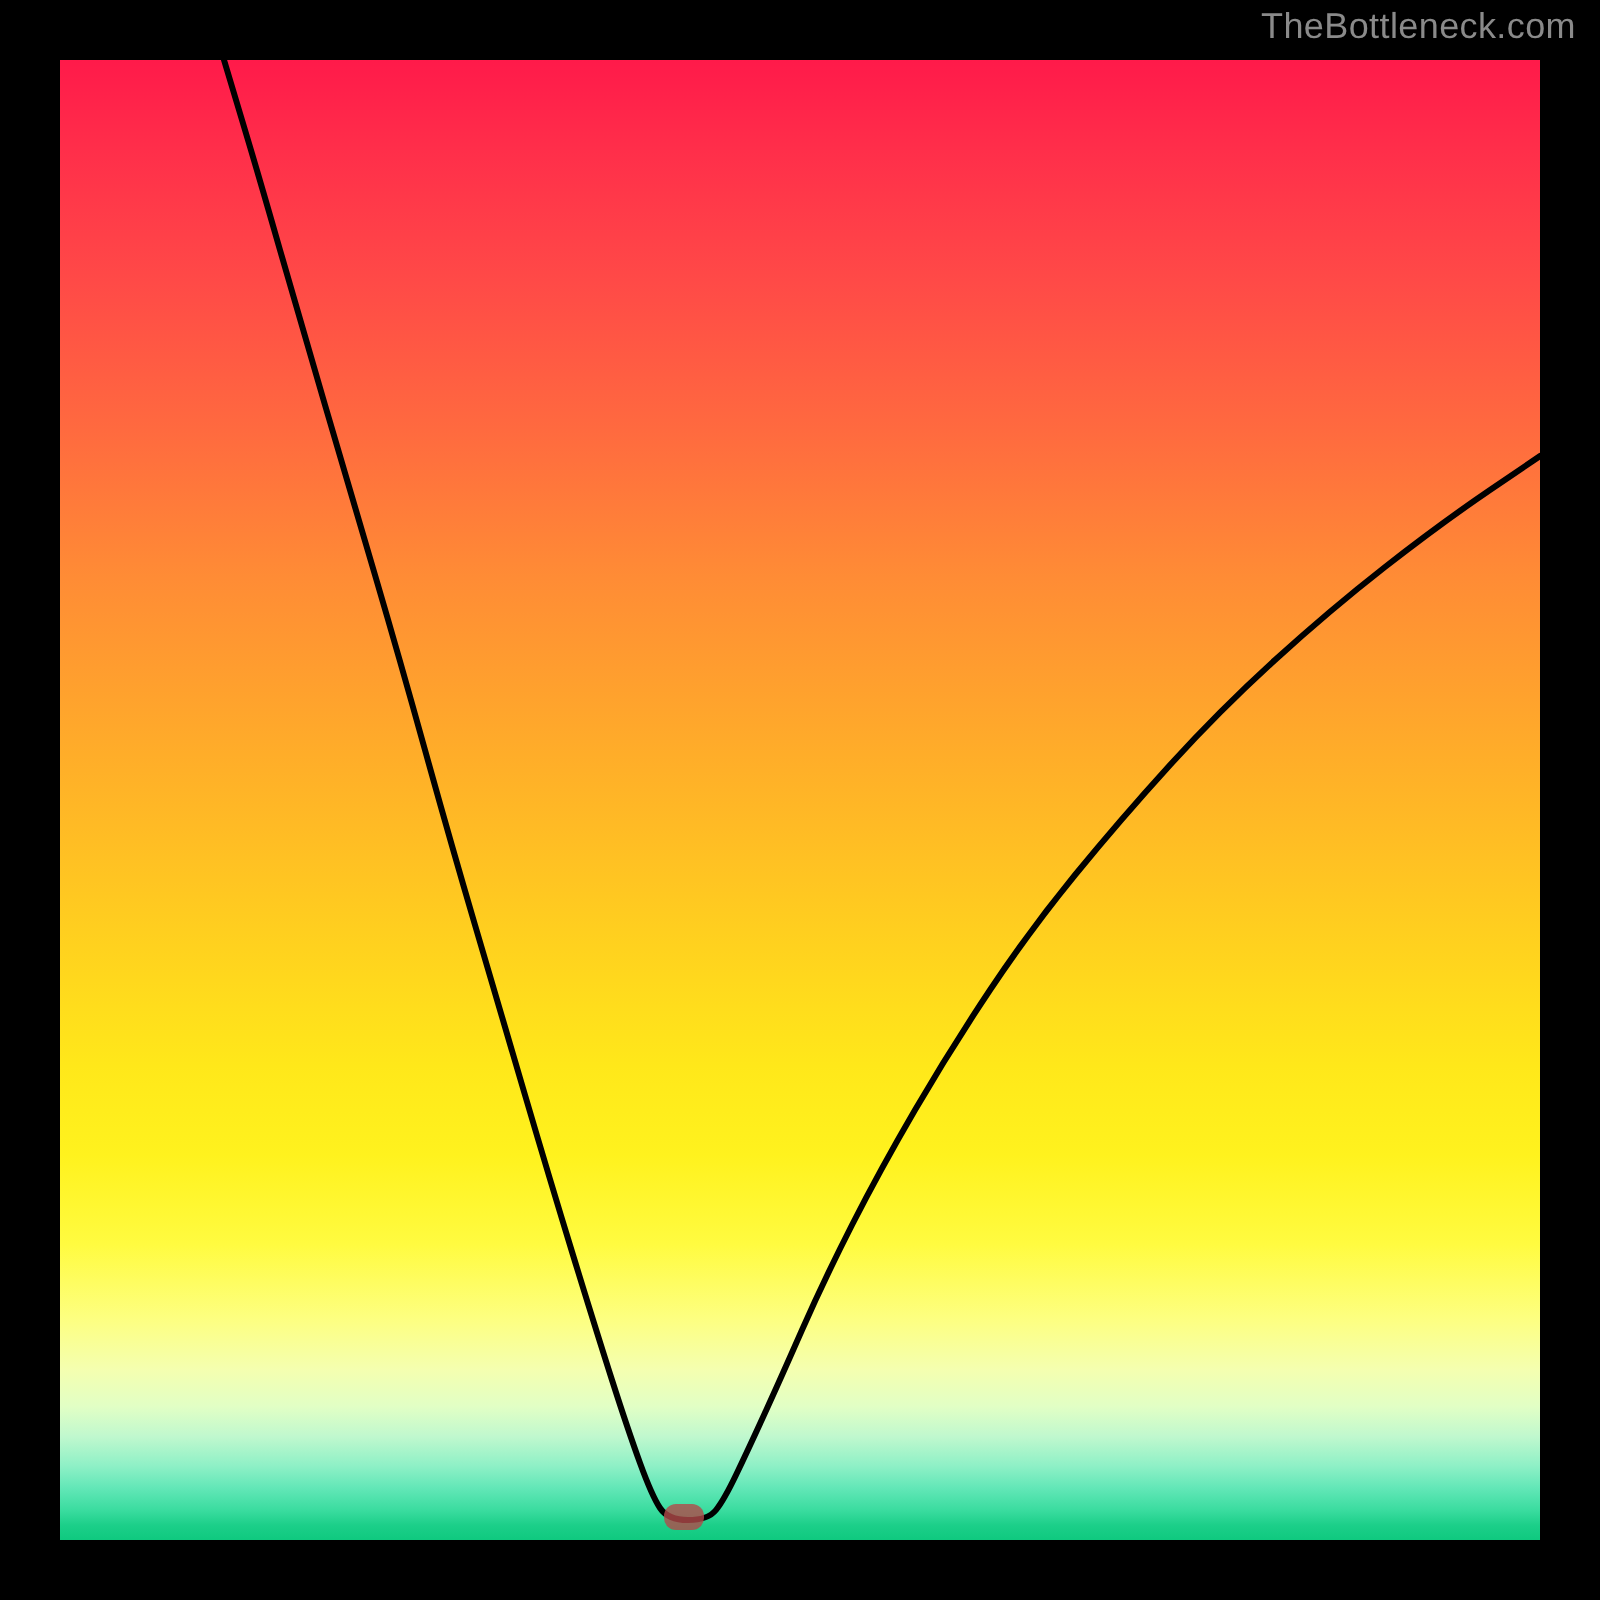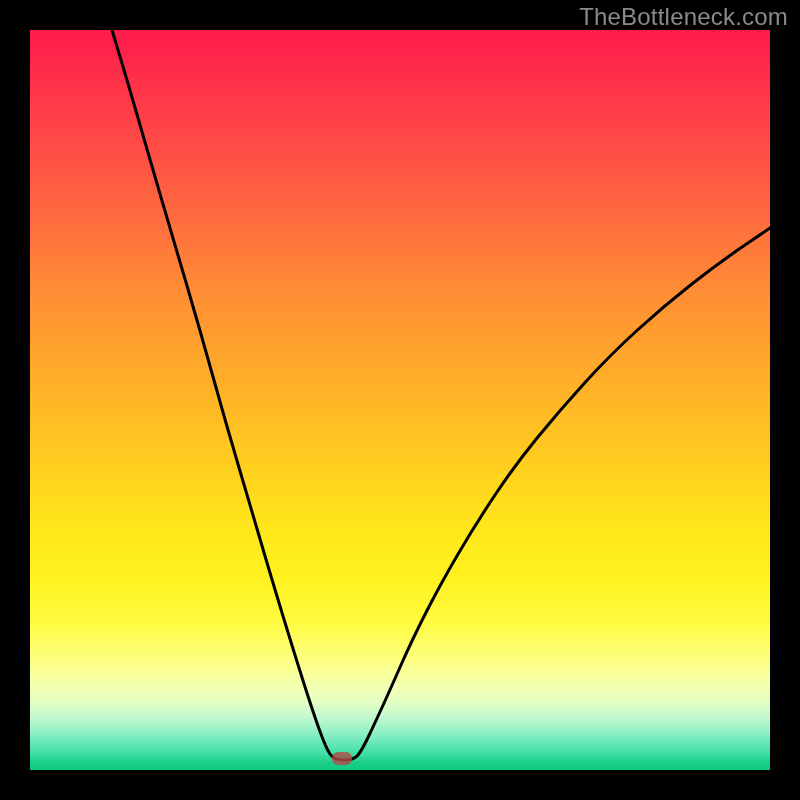--- a/index.html
+++ b/index.html
@@ -71,21 +71,21 @@
     height: 13px;
     border-radius: 6px;
     background: #b24a4a;
     opacity: 0.8;
   }
   .watermark {
     position: absolute;
     top: 3px;
     right: 12px;
     color: #8a8a8a;
-    font-size: 24px;
+    font-size: 18px;
     font-weight: 500;
     letter-spacing: 0.2px;
     user-select: none;
   }
 </style>
 </head>
 <body>
 
 <div class="frame">
 

